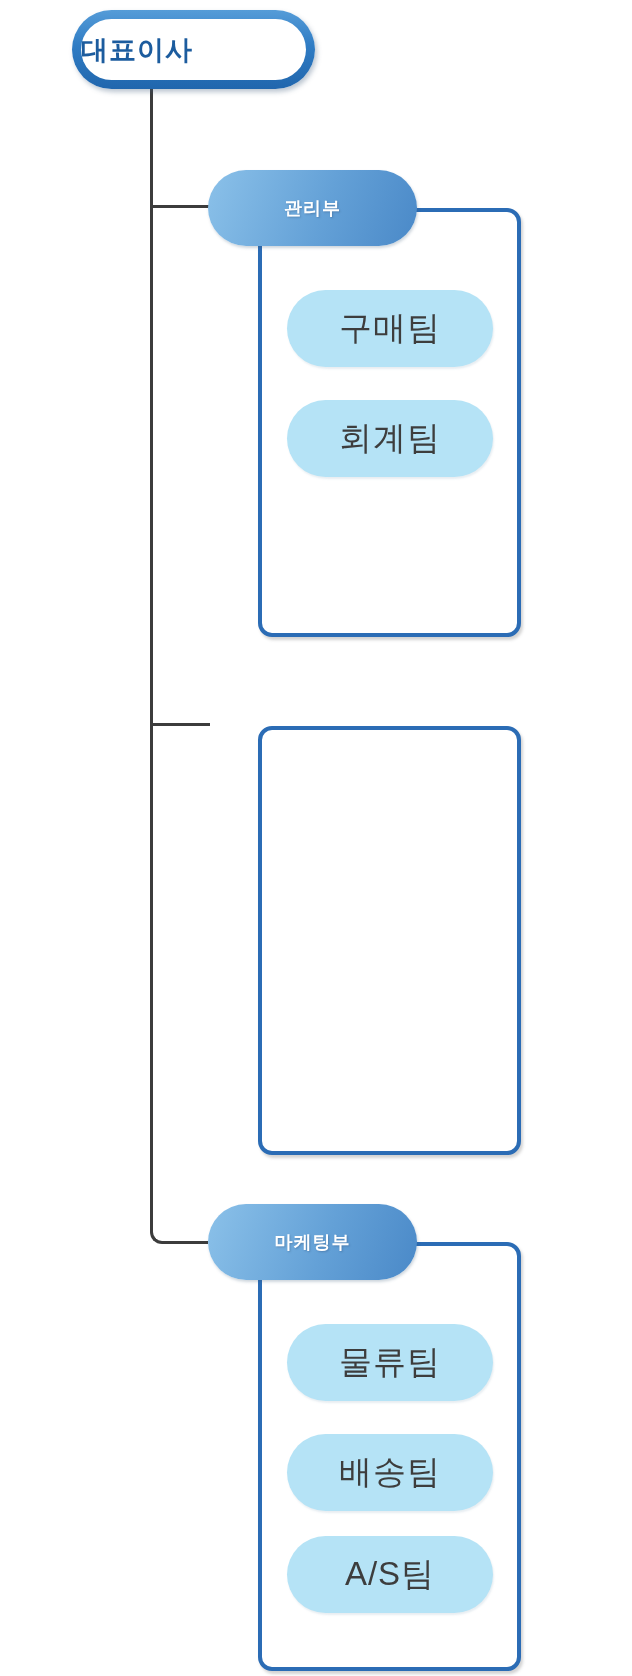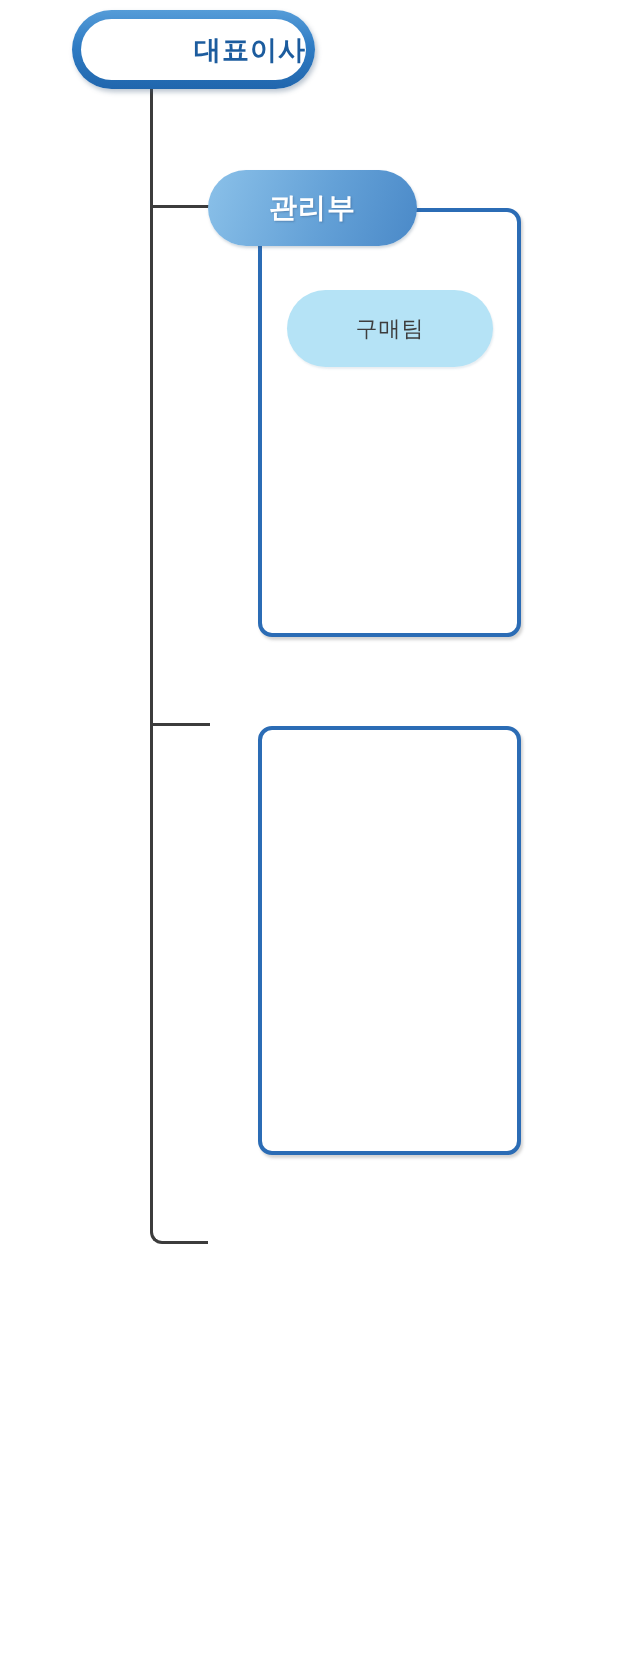--- a/index.html
+++ b/index.html
@@ -49,21 +49,21 @@
     background: linear-gradient(180deg, #559cd8 0%, #2f7cc4 45%, #2166ad 100%);
     box-shadow: 2px 3px 5px rgba(60, 90, 120, 0.35);
   }
   .ceo-inner {
     position: absolute;
     inset: 9px;
     border-radius: 31px;
     background: #ffffff;
     display: flex;
     align-items: center;
-    justify-content: flex-end;
+    justify-content: flex-start;
   }
   .ceo-label {
     font-size: 27px;
     font-weight: bold;
     color: var(--ceo-text, #1c5c9e);
     letter-spacing: 1px;
   }
 
   
   .group {
@@ -96,21 +96,21 @@
     height: 76px;
     border-radius: 38px;
     background: linear-gradient(110deg, var(--dept-gradient-start, #8bc1e9) 0%, #64a1d7 55%, var(--dept-gradient-end, #4a89c8) 100%);
     display: flex;
     align-items: center;
     justify-content: center;
     box-shadow: 1px 2px 3px rgba(60, 90, 120, 0.25);
     z-index: 2;
   }
   .dept-label {
-    font-size: 28px;
+    font-size: 18px;
     font-weight: bold;
     color: var(--dept-text, #ffffff);
     letter-spacing: 1px;
     text-shadow: 1px 1px 2px rgba(40, 70, 110, 0.35);
   }
 
   .team-pill {
     position: absolute;
     left: 287px;
     width: 206px;
@@ -120,21 +120,21 @@
     display: flex;
     align-items: center;
     justify-content: center;
     box-shadow: 1px 2px 2px rgba(100, 140, 170, 0.15);
     z-index: 2;
   }
   .team-pill.t0 { top: 120px; }
   .team-pill.t1 { top: 230px; }
   .team-pill.t2 { top: 332px; }
   .team-label {
-    font-size: 22px;
+    font-size: 33px;
     font-weight: normal;
     color: var(--team-text, #3d3d3d);
     letter-spacing: 1px;
   }
 </style>
 </head>
 <body>
 
 <div class="canvas">
 
@@ -149,20 +149,38 @@
   </div>
 
   <div class="group g0">
     <div class="dept-box"></div>
     <div class="dept-pill">
       <span class="dept-label">관리부</span>
     </div>
     <div class="team-pill t0">
       <span class="team-label">구매팀</span>
     </div>
+    <div class="team-pill t1">
+      <span class="team-label">회계팀</span>
+    </div>
   </div>
 
   <div class="group g1">
     <div class="dept-box"></div>
   </div>
 
+  <div class="group g2">
+    <div class="dept-box"></div>
+    <div class="dept-pill">
+      <span class="dept-label">마케팅부</span>
+    </div>
+    <div class="team-pill t0">
+      <span class="team-label">물류팀</span>
+    </div>
+    <div class="team-pill t1">
+      <span class="team-label">배송팀</span>
+    </div>
+    <div class="team-pill t2">
+      <span class="team-label">A/S팀</span>
+    </div>
+  </div>
 
 </div>
 
 </body></html>

